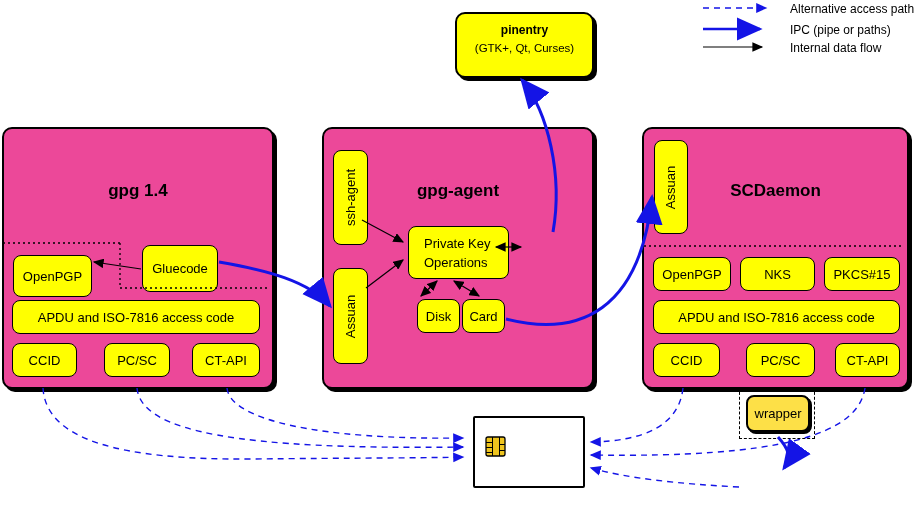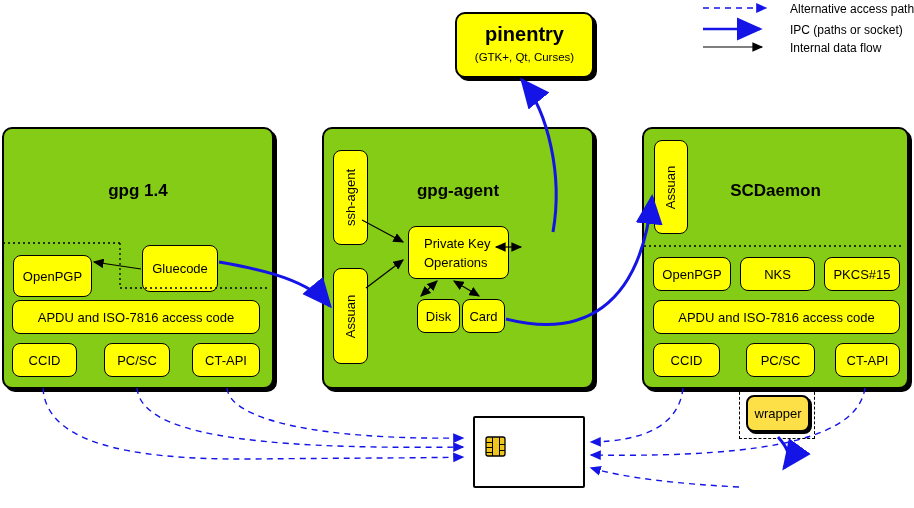--- a/index.html
+++ b/index.html
@@ -1,29 +1,29 @@
 <!DOCTYPE html>
 <html><head>
 <meta charset="utf-8">
 <style>
   html,body{margin:0;padding:0;background:#fff;}
   .canvas{position:relative;width:914px;height:508px;background:#ffffff;
           font-family:"Liberation Sans",sans-serif;overflow:hidden;}
-  .panel{position:absolute;background:#84cc16;border:2.5px solid #000;border-radius:10px;
+  .panel{position:absolute;background:#ec4899;border:2.5px solid #000;border-radius:10px;
          box-shadow:3px 3px 0 0 #000;}
   .panel-title{position:absolute;left:0;right:0;text-align:center;font-weight:bold;
                font-size:17px;color:#000;}
   .node{position:absolute;background:#ffff00;border:1.5px solid #000;border-radius:8px;
         display:flex;align-items:center;justify-content:center;font-size:13px;color:#000;}
   .node.vert span{transform:rotate(-90deg);white-space:nowrap;display:block;}
   .pko{flex-direction:column;align-items:flex-start;justify-content:center;
        padding-left:15px;line-height:19px;}
   .pinentry-box{position:absolute;background:#ffff00;border:2.5px solid #000;border-radius:10px;
                 box-shadow:3px 3px 0 0 #000;text-align:center;}
-  .pin-title{font-weight:bold;font-size:20px;margin-top:9px;}
+  .pin-title{font-weight:bold;font-size:12px;margin-top:9px;}
   .pin-sub{font-size:11.5px;margin-top:5px;}
   .legend-label{position:absolute;font-size:12px;color:#000;white-space:nowrap;}
   .wrapper-dashed{position:absolute;border:1.5px dashed #000;}
   .wrapper-box{position:absolute;background:#fde047;border:2px solid #000;border-radius:8px;
                box-shadow:2px 2px 0 0 #000;display:flex;align-items:center;justify-content:center;
                font-size:13px;}
   .smartcard{position:absolute;background:#ffffff;border:2px solid #000;border-radius:2px;}
   svg.wires{position:absolute;left:0;top:0;pointer-events:none;z-index:6;}
 </style>
 </head>
@@ -107,21 +107,21 @@
   </div>
 
   <div class="wrapper-dashed" style="left:739px;top:387px;width:74px;height:50px;"></div>
   <div class="wrapper-box" style="left:746px;top:395px;width:60px;height:33px;">
     <span>wrapper</span>
   </div>
 
   <div class="smartcard" style="left:473px;top:416px;width:108px;height:68px;"></div>
 
   <div class="legend-label" style="left:790px;top:2px;">Alternative access paths</div>
-  <div class="legend-label" style="left:790px;top:23px;">IPC (paths or socket)</div>
+  <div class="legend-label" style="left:790px;top:23px;">IPC (pipe or paths)</div>
   <div class="legend-label" style="left:790px;top:41px;">Internal data flow</div>
 
   <svg class="wires" width="914" height="508" viewBox="0 0 914 508">
     <defs>
       <marker id="mBlack" markerWidth="10" markerHeight="8" refX="8" refY="4" orient="auto-start-reverse">
         <path d="M0,0 L9,4 L0,8 z" fill="#000"></path>
       </marker>
       <marker id="mBlue" markerWidth="11" markerHeight="10" refX="9" refY="5" orient="auto">
         <path d="M0,0.5 L10,5 L0,9.5 z" fill="#1414e6"></path>
       </marker>

